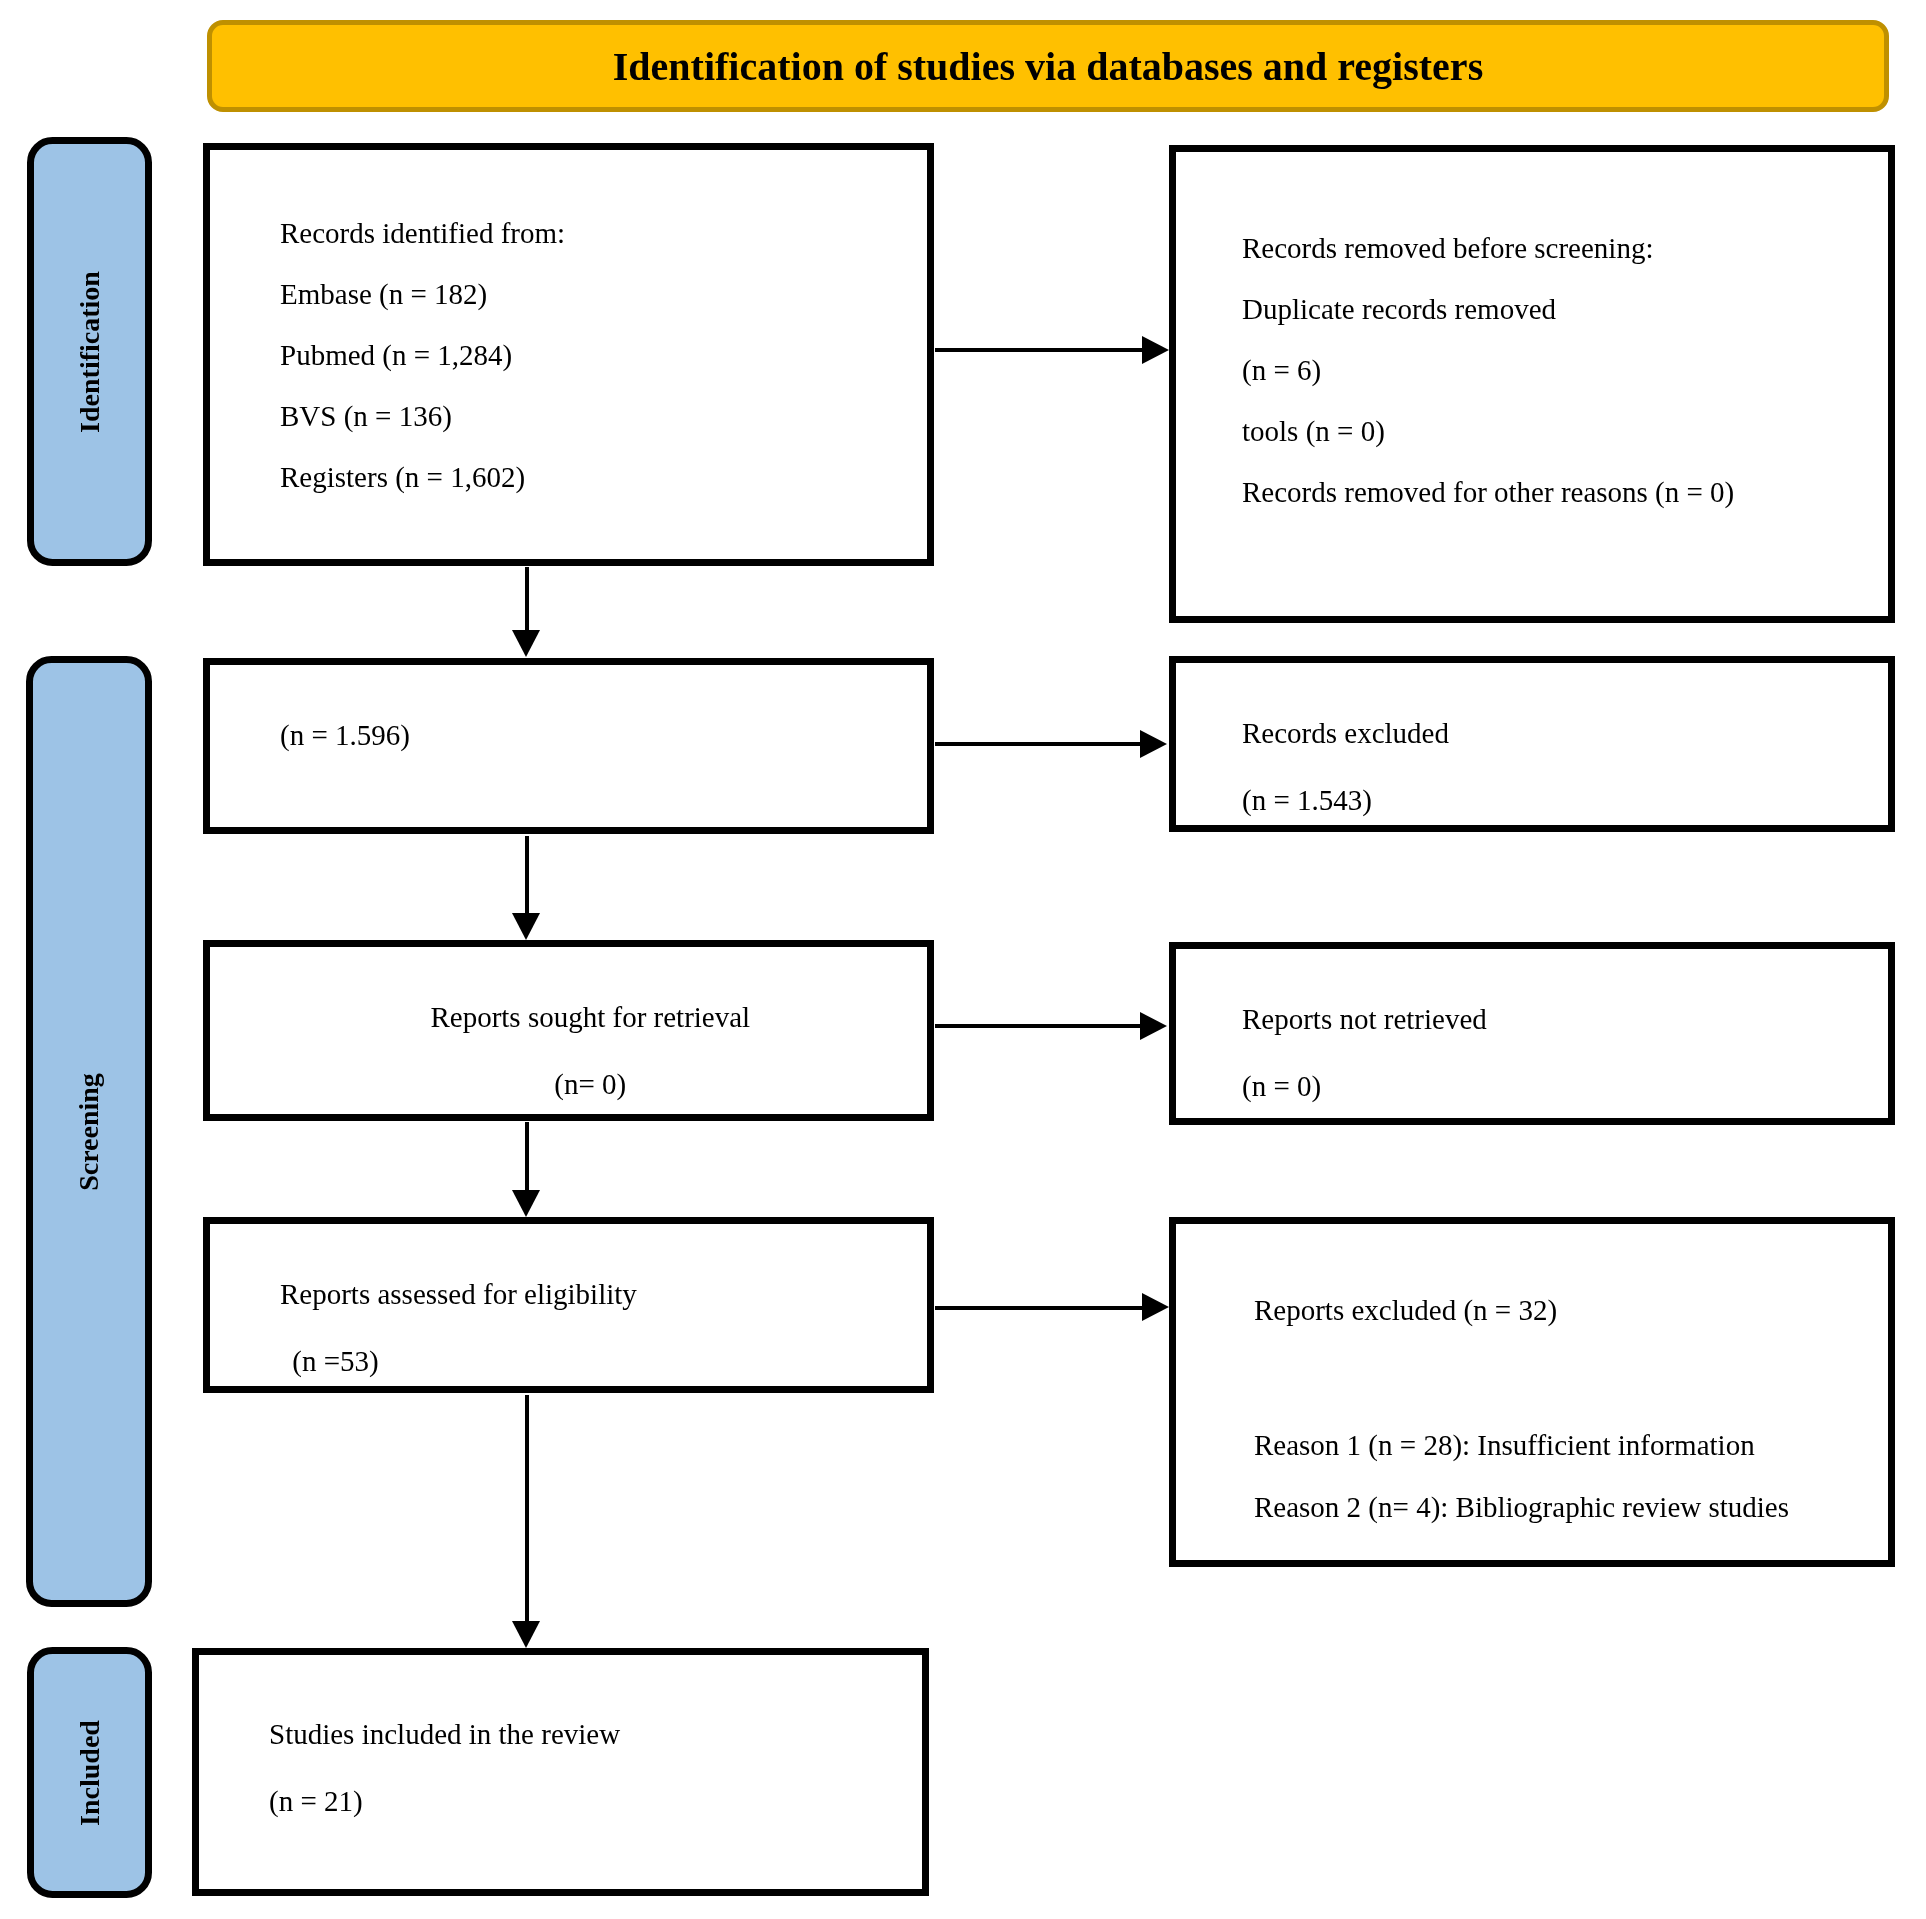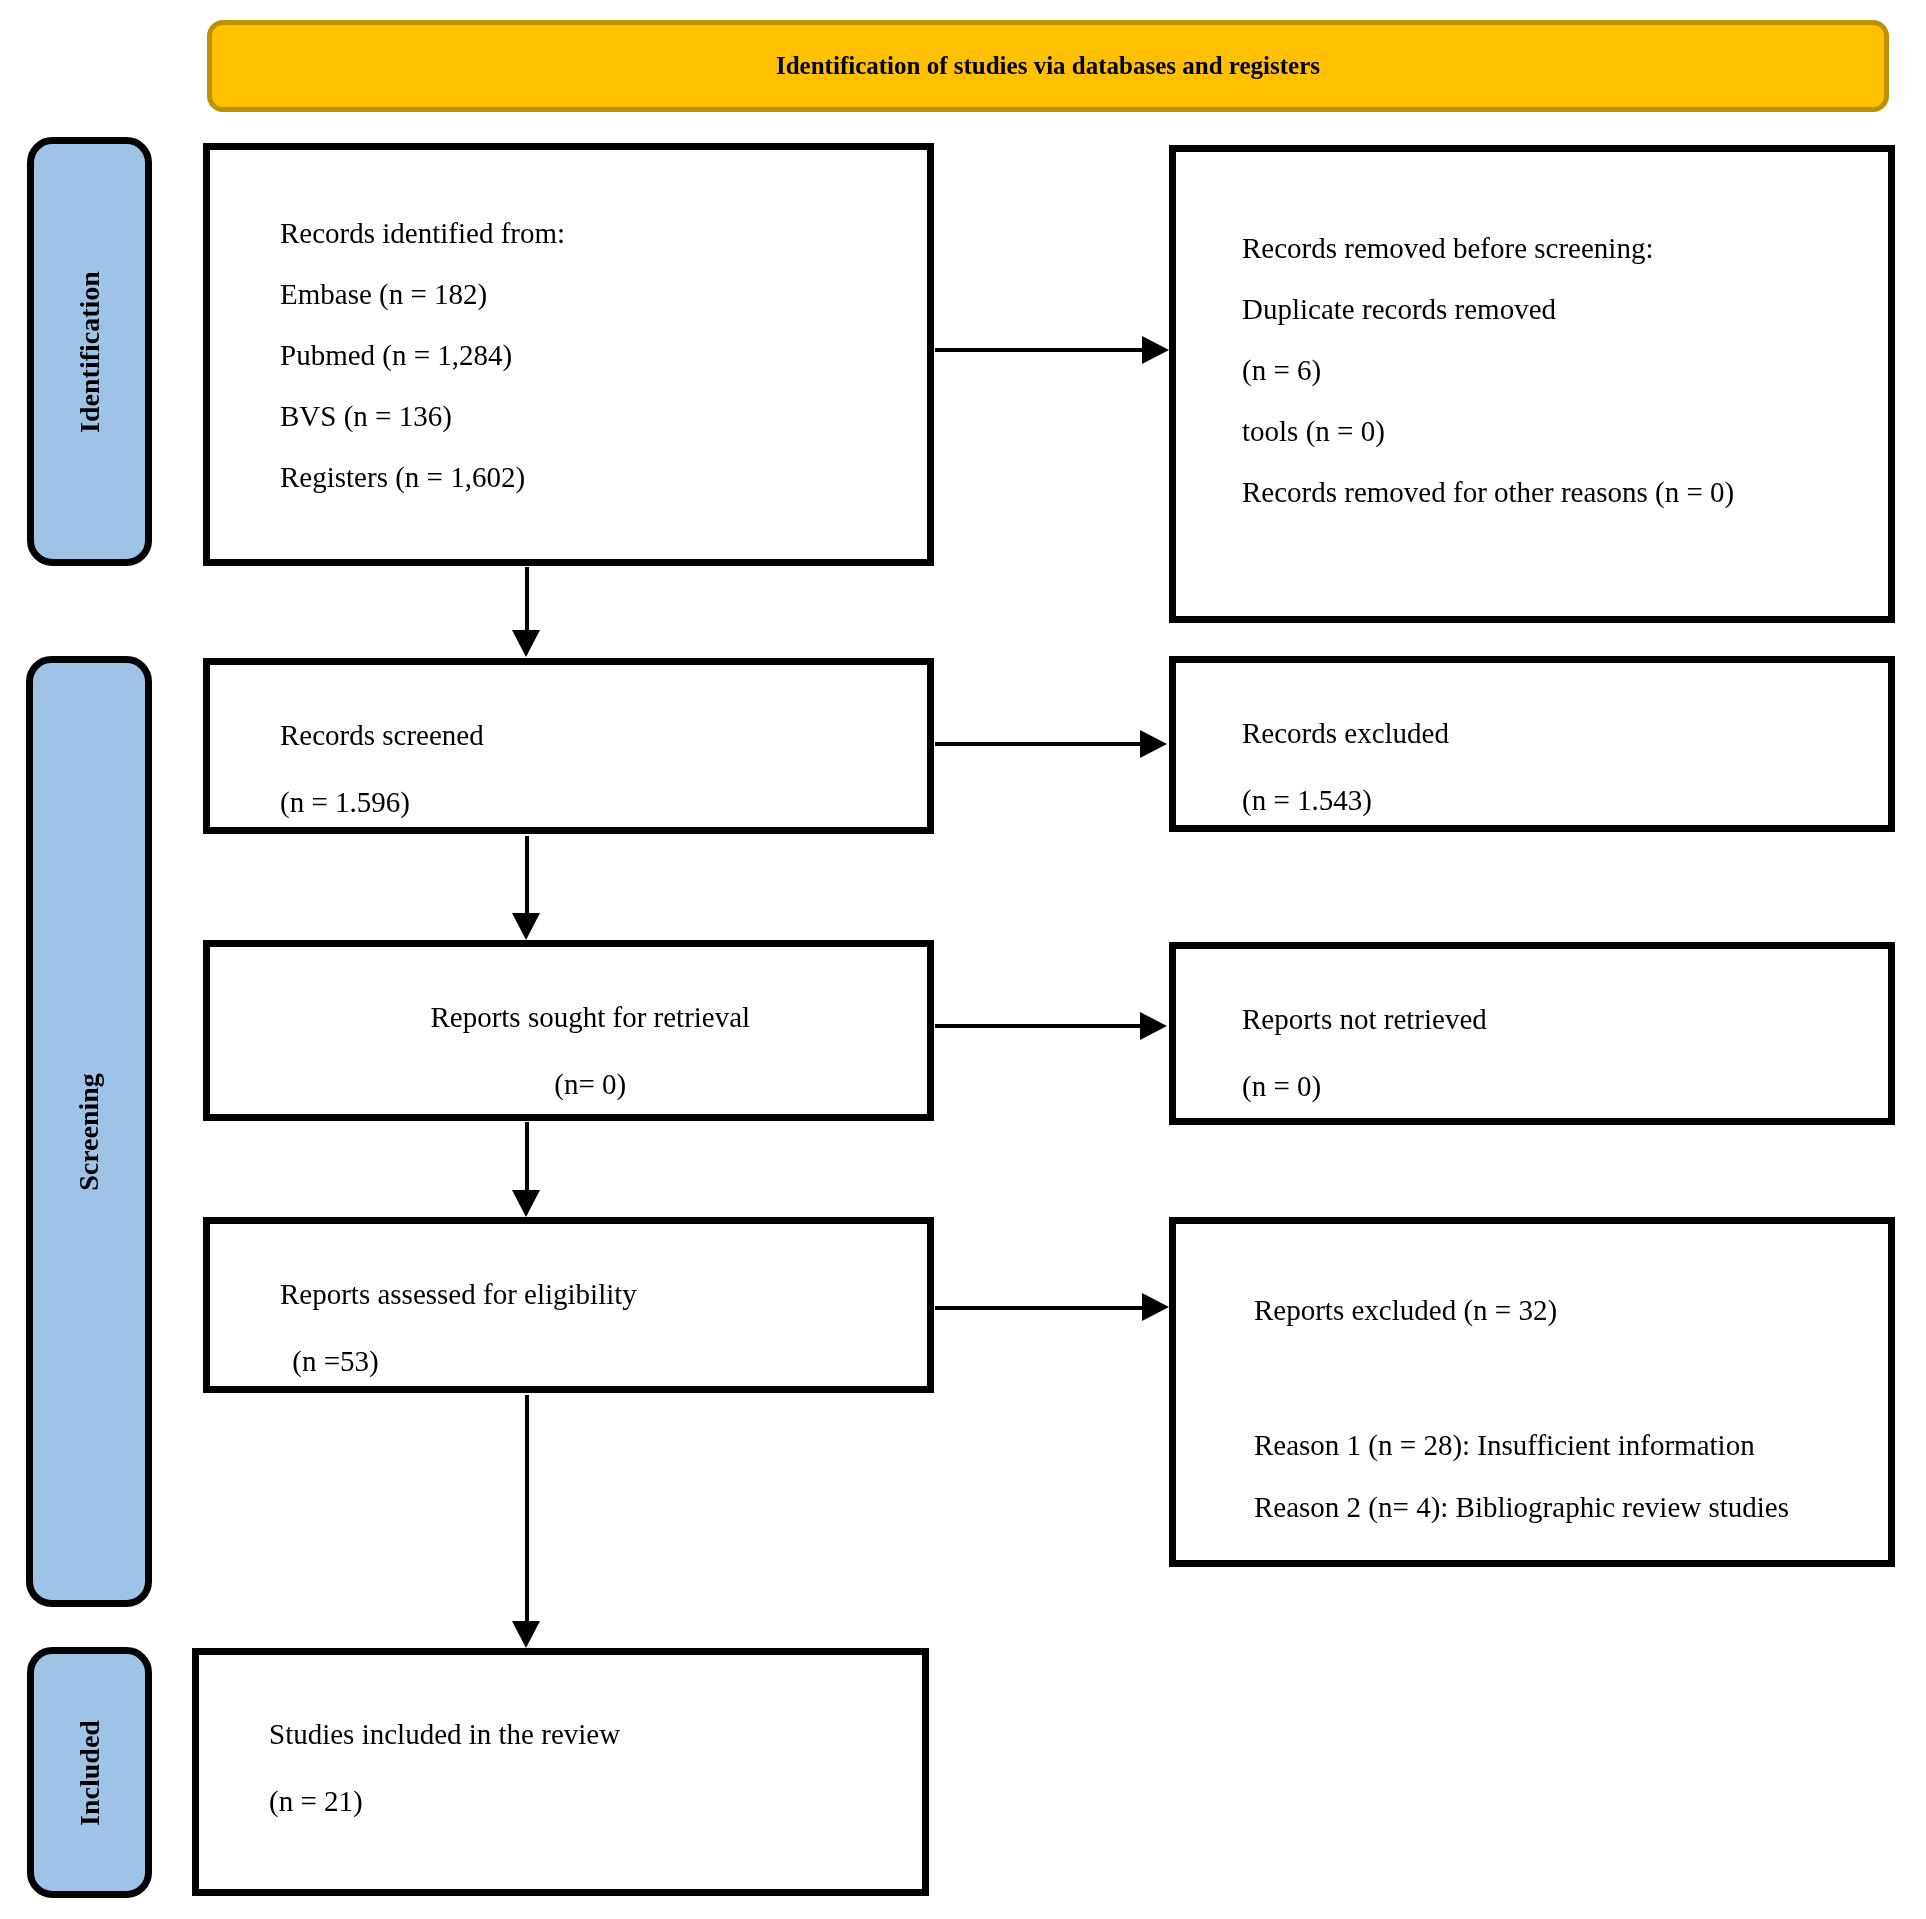--- a/index.html
+++ b/index.html
@@ -1,21 +1,21 @@
 <!DOCTYPE html>
 <html style="font-size:7px"><head>
 <meta charset="utf-8">
 <style>
   html,body{margin:0;padding:0;background:#ffffff;}
   body{width:1926px;height:1919px;font-family:"Liberation Serif","DejaVu Serif",serif;color:#000;}
   #canvas{position:relative;width:1926px;height:1919px;background:#fff;overflow:hidden;}
   .banner{position:absolute;left:207px;top:20px;width:1682px;height:92px;background:#FFC000;
           border:5.7px solid #BF9000;border-radius:16px;display:flex;align-items:center;justify-content:center;
           box-sizing:border-box;}
-  .banner .t{font-size:25px;font-weight:bold;}
+  .banner .t{font-size:40px;font-weight:bold;}
   .sidebar{position:absolute;background:#9DC3E6;border:7px solid #000;border-radius:25.5px;
            display:flex;align-items:center;justify-content:center;box-sizing:border-box;}
   .vlabel{transform:rotate(-90deg);white-space:nowrap;font-size:28px;font-weight:bold;}
   .box{position:absolute;background:#fff;border:7px solid #000;box-sizing:border-box;}
   .pad{box-sizing:border-box;width:100%;height:100%;}
   .ln{font-size:29px;line-height:61px;white-space:nowrap;}
   .lh152 .ln{line-height:67px;}
   .lh140 .ln{line-height:62px;}
   .just{text-align:justify;text-align-last:justify;white-space:normal;}
   .indent{padding-left:12.3px;}
@@ -51,21 +51,20 @@
       <div class="ln">Records identified from:</div>
       <div class="ln">Embase (n = 182)</div>
       <div class="ln">Pubmed (n = 1,284)</div>
       <div class="ln">BVS (n = 136)</div>
       <div class="ln">Registers (n = 1,602)</div>
     </div>
   </div>
 
   <div class="box lh152" style="left:203px;top:658px;width:731px;height:176px;">
     <div class="pad" style="padding:37px 26.4px 0 70px;">
-      <div class="ln">Records screened</div>
       <div class="ln">(n = 1.596)</div>
     </div>
   </div>
 
   <div class="box lh152" style="left:203px;top:940px;width:731px;height:181px;">
     <div class="pad" style="padding:37px 26.4px 0 70px;text-align:center;">
       <div class="ln">Reports sought for retrieval</div>
       <div class="ln">(n= 0)</div>
     </div>
   </div>

